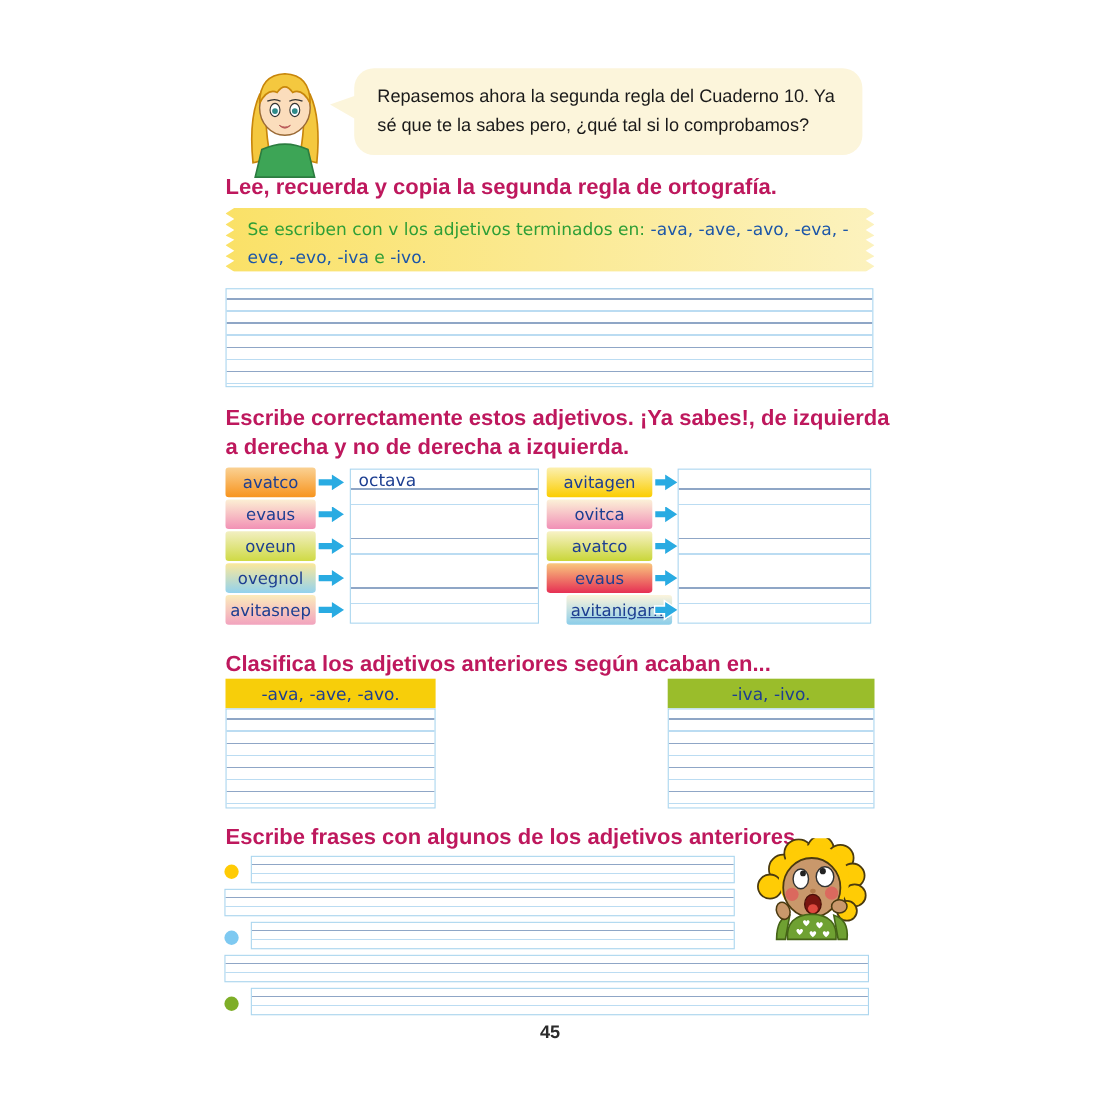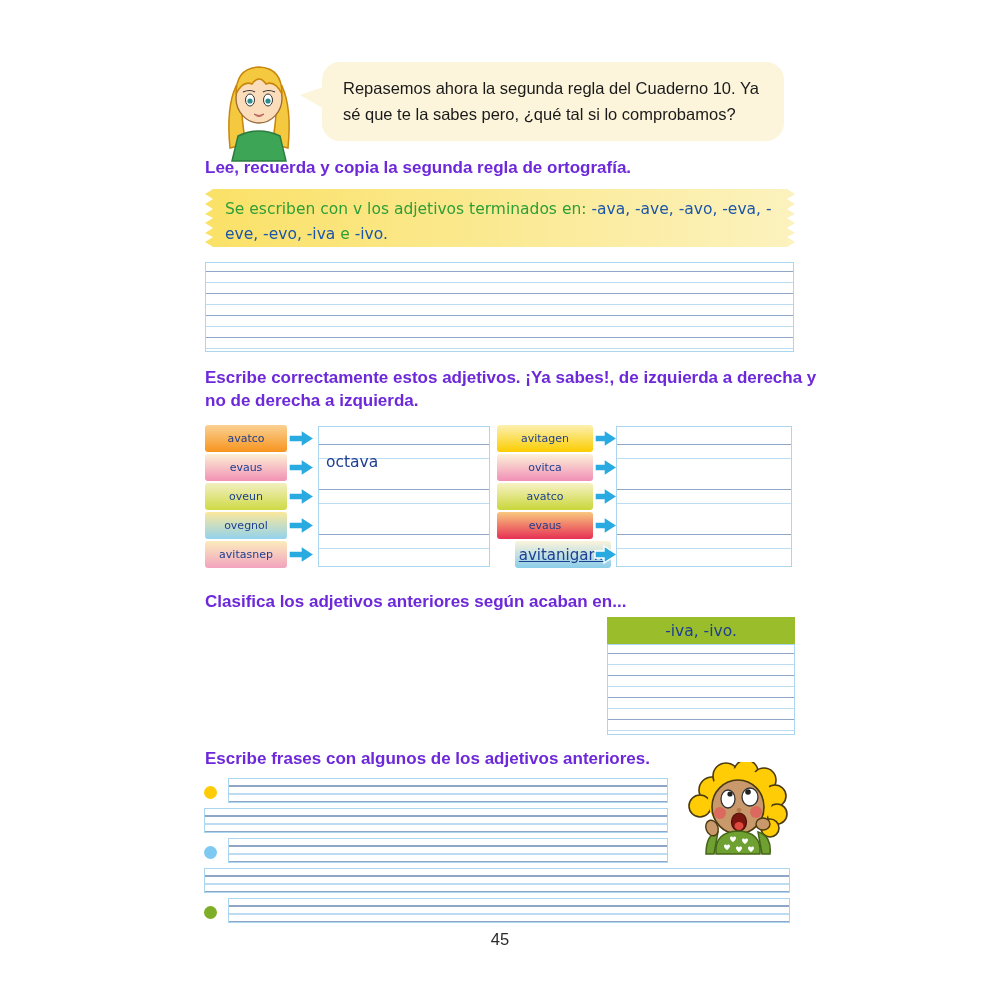--- a/index.html
+++ b/index.html
@@ -1,21 +1,21 @@
 <!DOCTYPE html>
 <html><head>
 <meta charset="utf-8">
 <style>
   html,body{margin:0;padding:0;background:#fff;}
   #page{position:relative;width:988px;height:1000px;background:#fff;overflow:hidden;
         font-family:"Liberation Sans",sans-serif;}
   .abs{position:absolute;}
 
   
-  .heading{color:#6d28d9;font-weight:bold;font-size:17px;line-height:1.35;}
+  .heading{color:#be185d;font-weight:bold;font-size:20px;line-height:1.35;}
 
   
   .bubble{background:#FCF5DB;border-radius:18px;padding:14px 21px;font-size:16.5px;
           line-height:1.55;color:#1a1a1a;}
   .bubble-tail{width:0;height:0;border-top:9px solid transparent;border-bottom:15px solid transparent;
           border-right:26px solid #FCF5DB;}
 
   
   .rulebox{background:linear-gradient(to right,#FAE167,#FCF2BE);
     font-family:"DejaVu Sans",sans-serif;font-size:15.5px;line-height:1.6;font-weight:500;
@@ -33,32 +33,32 @@
       transparent 9.3px,transparent 19px,#BBDCF2 19px,#BBDCF2 20.3px,transparent 20.3px,transparent 22px);}
   .ruled14b{background-image:repeating-linear-gradient(to bottom,
       transparent 0px,transparent 17px,#8FA6C6 17px,#8FA6C6 18.3px,
       transparent 18.3px,transparent 31px,#BBDCF2 31px,#BBDCF2 32.3px,transparent 32.3px,transparent 45px);}
   .ruled9{background-image:repeating-linear-gradient(to bottom,
       transparent 0px,transparent 6.5px,#8FA6C6 6.5px,#8FA6C6 7.7px,
       transparent 7.7px,transparent 14.5px,#BBDCF2 14.5px,#BBDCF2 15.7px,transparent 15.7px,transparent 16px);}
 
   
   .pill{border-radius:3px;display:flex;align-items:center;justify-content:center;
-        font-family:"DejaVu Sans",sans-serif;font-size:11px;font-weight:500;color:#1D3E91;
+        font-family:"DejaVu Sans",sans-serif;font-size:15px;font-weight:500;color:#1D3E91;
         height:27px;}
   .arrow{display:flex;align-items:center;}
-  .answer-word{font-family:"DejaVu Sans",sans-serif;font-size:15.5px;font-weight:500;color:#1D3E91;margin-top:25px;}
+  .answer-word{font-family:"DejaVu Sans",sans-serif;font-size:15.5px;font-weight:500;color:#1D3E91;}
 
   
   .class-head{display:flex;align-items:center;justify-content:center;height:27px;
         font-family:"DejaVu Sans",sans-serif;font-size:15.5px;font-weight:500;color:#1D3E91;}
 
   .bullet{width:13px;height:13px;border-radius:50%;}
 
-  .pagenum{font-size:16.5px;font-weight:normal;color:#2b2b2b;}
+  .pagenum{font-size:16.5px;font-weight:bold;color:#2b2b2b;}
 </style>
 </head>
 <body>
 
 <div id="page">
 
   <div class="abs" style="left:210px;top:56px;width:98px;height:106px;">
     <svg width="98" height="106" viewBox="0 0 98 106">
       <path d="M26 30 Q16 52 20 92 L36 88 Q30 58 33 40 Z" fill="#F4C83F" stroke="#C8860B" stroke-width="1.5"></path>
       <path d="M72 30 Q82 52 78 92 L62 88 Q68 58 65 40 Z" fill="#F4C83F" stroke="#C8860B" stroke-width="1.5"></path>
@@ -155,20 +155,24 @@
   <div class="abs arrow" style="left:594px;top:544px;">
       <svg width="24" height="21" viewBox="0 0 24 21">
         <path d="M1 7 h9 v-5 l13 8.5 -13 8.5 v-5 h-9 z" fill="#29ABE2" stroke="#fff" stroke-width="1.4"></path>
       </svg>
     </div>
 
   <div class="abs linedbox ruled14b" style="left:616px;top:426px;width:176px;height:141px;"></div>
 
   <div class="abs heading" style="left:205px;top:591px;width:600px;">Clasifica los adjetivos anteriores según acaban en...</div>
 
+  <div class="abs" style="left:205px;top:617px;width:191px;">
+    <div class="class-head" style="background: rgb(247, 206, 10);">-ava, -ave, -avo.</div>
+    <div class="linedbox ruled11" style="width:100%;height:91px;"></div>
+  </div>
   <div class="abs" style="left:607px;top:617px;width:188px;">
     <div class="class-head" style="background: rgb(154, 189, 43);">-iva, -ivo.</div>
     <div class="linedbox ruled11" style="width:100%;height:91px;"></div>
   </div>
 
   <div class="abs heading" style="left:205px;top:748px;width:600px;">Escribe frases con algunos de los adjetivos anteriores.</div>
 
   <div class="abs bullet" style="left: 204px; top: 786px; background: rgb(255, 203, 5);"></div>
   <div class="abs linedbox ruled9" style="left:228px;top:778px;width:440px;height:25px;"></div>
   <div class="abs linedbox ruled9" style="left:204px;top:808px;width:464px;height:25px;"></div>

